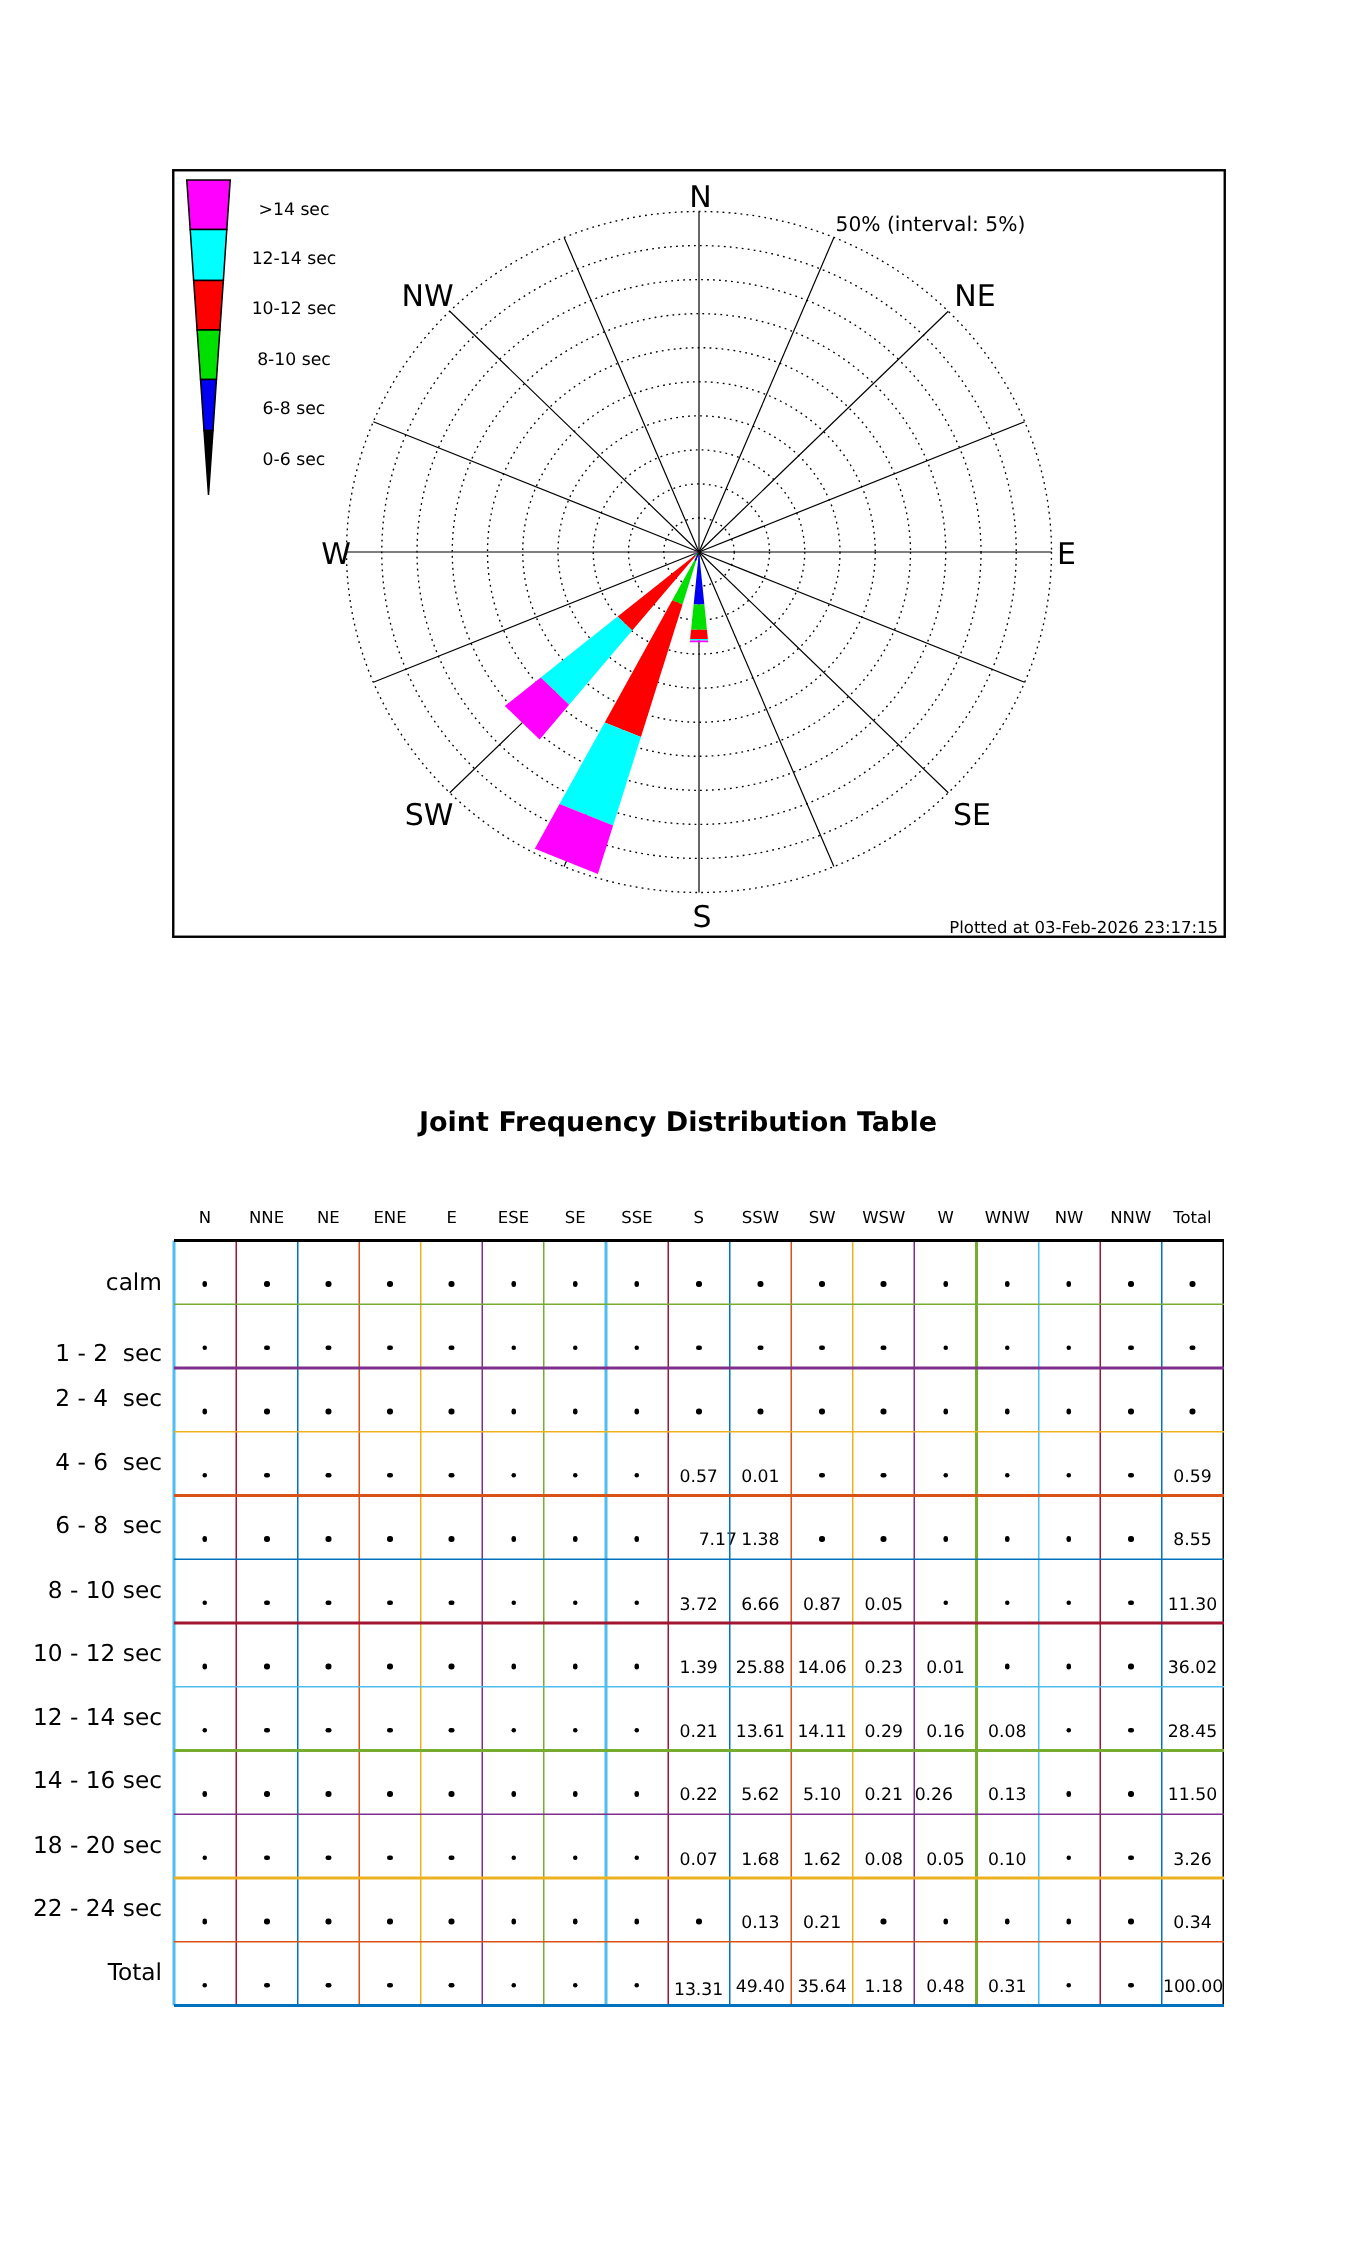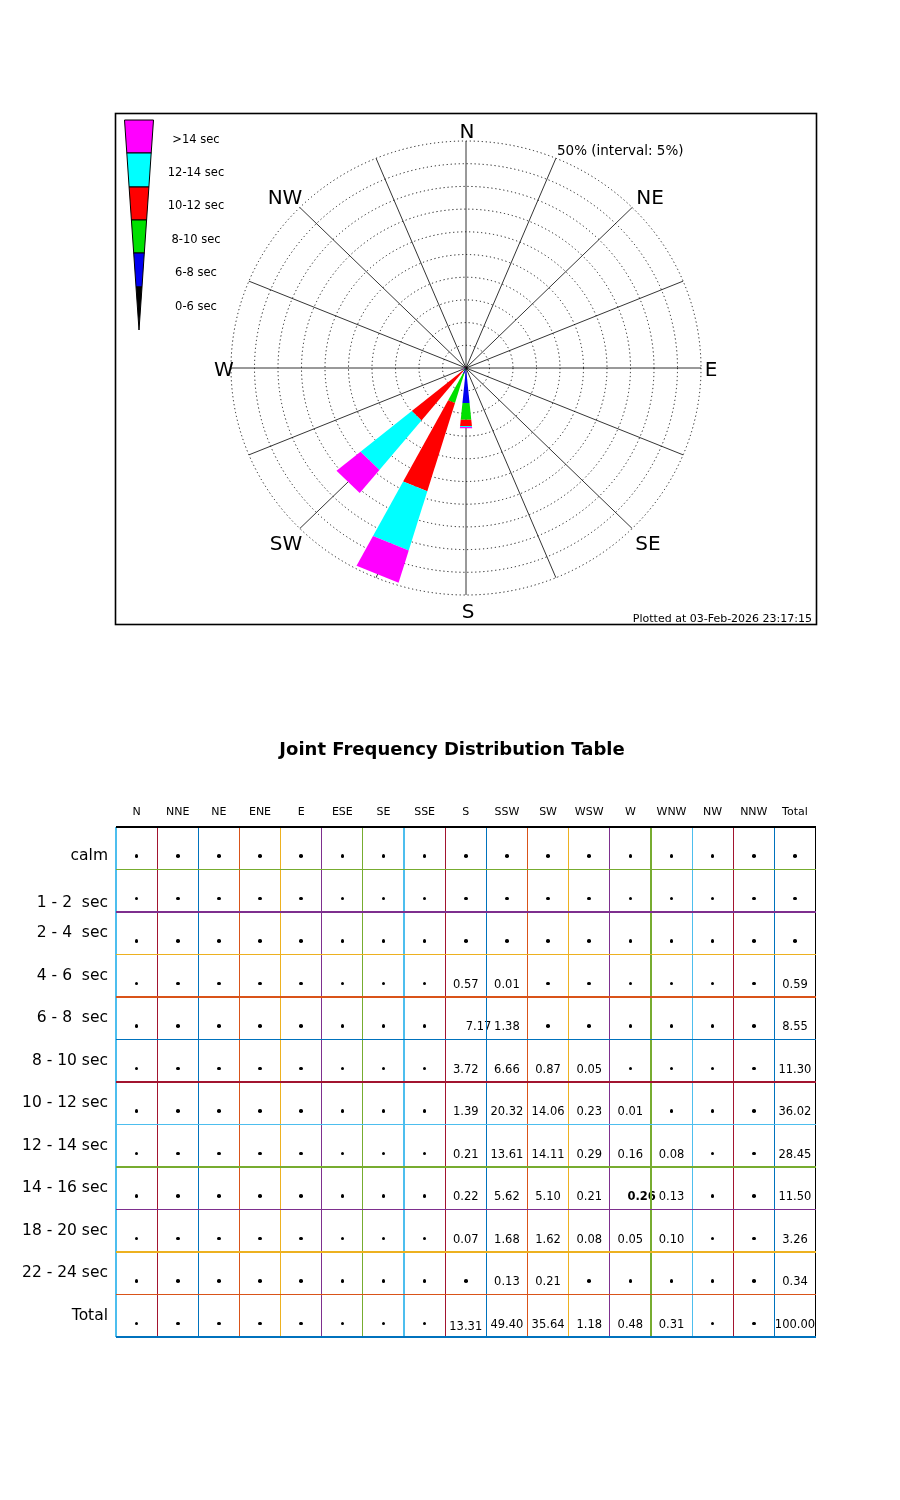--- a/index.html
+++ b/index.html
@@ -248,21 +248,21 @@
       <div class="rowlab" style="left: 0px; top: 1092px; width: 108px; height: 20px;">10 - 12 sec</div>
       <div class="dot" style="left: 134.775px; top: 1109.2px;"></div>
       <div class="dot" style="left: 175.925px; top: 1109.2px;"></div>
       <div class="dot" style="left: 217.075px; top: 1109.2px;"></div>
       <div class="dot" style="left: 258.225px; top: 1109.2px;"></div>
       <div class="dot" style="left: 299.375px; top: 1109.2px;"></div>
       <div class="dot" style="left: 340.525px; top: 1109.2px;"></div>
       <div class="dot" style="left: 381.675px; top: 1109.2px;"></div>
       <div class="dot" style="left: 422.825px; top: 1109.2px;"></div>
       <div class="cellval" style="left: 445.2px; top: 1102px; width: 41.15px; height: 18px;">1.39</div>
-      <div class="cellval" style="left: 486.35px; top: 1102px; width: 41.15px; height: 18px;">20.32</div>
+      <div class="cellval" style="left: 486.35px; top: 1102px; width: 41.15px; height: 18px;">25.88</div>
       <div class="cellval" style="left: 527.5px; top: 1102px; width: 41.15px; height: 18px;">14.06</div>
       <div class="cellval" style="left: 568.65px; top: 1102px; width: 41.15px; height: 18px;">0.23</div>
       <div class="cellval" style="left: 609.8px; top: 1102px; width: 41.15px; height: 18px;">0.01</div>
       <div class="dot" style="left: 669.725px; top: 1109.2px;"></div>
       <div class="dot" style="left: 710.875px; top: 1109.2px;"></div>
       <div class="dot" style="left: 752.025px; top: 1109.2px;"></div>
       <div class="cellval" style="left: 774.4px; top: 1102px; width: 41.15px; height: 18px;">36.02</div>
       <div class="rowlab" style="left: 0px; top: 1134.5px; width: 108px; height: 20px;">12 - 14 sec</div>
       <div class="dot" style="left: 134.775px; top: 1151.7px;"></div>
       <div class="dot" style="left: 175.925px; top: 1151.7px;"></div>
@@ -287,21 +287,21 @@
       <div class="dot" style="left: 217.075px; top: 1194.2px;"></div>
       <div class="dot" style="left: 258.225px; top: 1194.2px;"></div>
       <div class="dot" style="left: 299.375px; top: 1194.2px;"></div>
       <div class="dot" style="left: 340.525px; top: 1194.2px;"></div>
       <div class="dot" style="left: 381.675px; top: 1194.2px;"></div>
       <div class="dot" style="left: 422.825px; top: 1194.2px;"></div>
       <div class="cellval" style="left: 445.2px; top: 1187px; width: 41.15px; height: 18px;">0.22</div>
       <div class="cellval" style="left: 486.35px; top: 1187px; width: 41.15px; height: 18px;">5.62</div>
       <div class="cellval" style="left: 527.5px; top: 1187px; width: 41.15px; height: 18px;">5.10</div>
       <div class="cellval" style="left: 568.65px; top: 1187px; width: 41.15px; height: 18px;">0.21</div>
-      <div class="cellval" style="left: 621px; top: 1187px; width: 41.15px; height: 18px; font-weight: bold;">0.26</div>
+      <div class="cellval" style="left: 602px; top: 1187px; width: 41.15px; height: 18px;">0.26</div>
       <div class="cellval" style="left: 650.95px; top: 1187px; width: 41.15px; height: 18px;">0.13</div>
       <div class="dot" style="left: 710.875px; top: 1194.2px;"></div>
       <div class="dot" style="left: 752.025px; top: 1194.2px;"></div>
       <div class="cellval" style="left: 774.4px; top: 1187px; width: 41.15px; height: 18px;">11.50</div>
       <div class="rowlab" style="left: 0px; top: 1219.5px; width: 108px; height: 20px;">18 - 20 sec</div>
       <div class="dot" style="left: 134.775px; top: 1236.7px;"></div>
       <div class="dot" style="left: 175.925px; top: 1236.7px;"></div>
       <div class="dot" style="left: 217.075px; top: 1236.7px;"></div>
       <div class="dot" style="left: 258.225px; top: 1236.7px;"></div>
       <div class="dot" style="left: 299.375px; top: 1236.7px;"></div>
@@ -345,21 +345,21 @@
       <div class="dot" style="left: 381.675px; top: 1321.7px;"></div>
       <div class="dot" style="left: 422.825px; top: 1321.7px;"></div>
       <div class="cellval" style="left: 445.2px; top: 1317px; width: 41.15px; height: 18px;">13.31</div>
       <div class="cellval" style="left: 486.35px; top: 1314.5px; width: 41.15px; height: 18px;">49.40</div>
       <div class="cellval" style="left: 527.5px; top: 1314.5px; width: 41.15px; height: 18px;">35.64</div>
       <div class="cellval" style="left: 568.65px; top: 1314.5px; width: 41.15px; height: 18px;">1.18</div>
       <div class="cellval" style="left: 609.8px; top: 1315px; width: 41.15px; height: 18px;">0.48</div>
       <div class="cellval" style="left: 650.95px; top: 1314.5px; width: 41.15px; height: 18px;">0.31</div>
       <div class="dot" style="left: 710.875px; top: 1321.7px;"></div>
       <div class="dot" style="left: 752.025px; top: 1321.7px;"></div>
-      <div class="cellval" style="left: 774.4px; top: 1314.5px; width: 41.15px; height: 18px;">100.00</div>
+      <div class="cellval" style="left: 774.4px; top: 1314.5px; width: 41.15px; height: 18px; text-align: right;">100.00</div>
       <div class="vline" style="left: 115.4px; top: 827px; width: 1.2px; height: 510px; background: rgb(77, 190, 238);"></div>
       <div class="vline" style="left: 156.55px; top: 827px; width: 1.2px; height: 510px; background: rgb(162, 20, 47);"></div>
       <div class="vline" style="left: 197.7px; top: 827px; width: 1.2px; height: 510px; background: rgb(0, 114, 189);"></div>
       <div class="vline" style="left: 238.85px; top: 827px; width: 1.2px; height: 510px; background: rgb(217, 83, 25);"></div>
       <div class="vline" style="left: 280px; top: 827px; width: 1.2px; height: 510px; background: rgb(237, 177, 32);"></div>
       <div class="vline" style="left: 321.15px; top: 827px; width: 1.2px; height: 510px; background: rgb(126, 47, 142);"></div>
       <div class="vline" style="left: 362.3px; top: 827px; width: 1.2px; height: 510px; background: rgb(119, 172, 48);"></div>
       <div class="vline" style="left: 403.45px; top: 827px; width: 1.2px; height: 510px; background: rgb(77, 190, 238);"></div>
       <div class="vline" style="left: 444.6px; top: 827px; width: 1.2px; height: 510px; background: rgb(162, 20, 47);"></div>
       <div class="vline" style="left: 485.75px; top: 827px; width: 1.2px; height: 510px; background: rgb(0, 114, 189);"></div>

